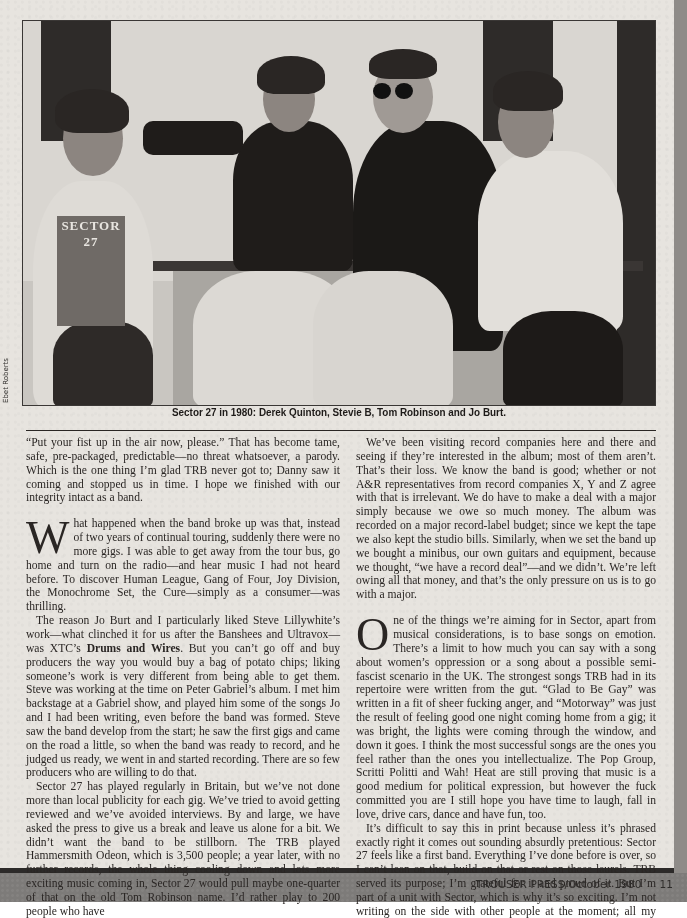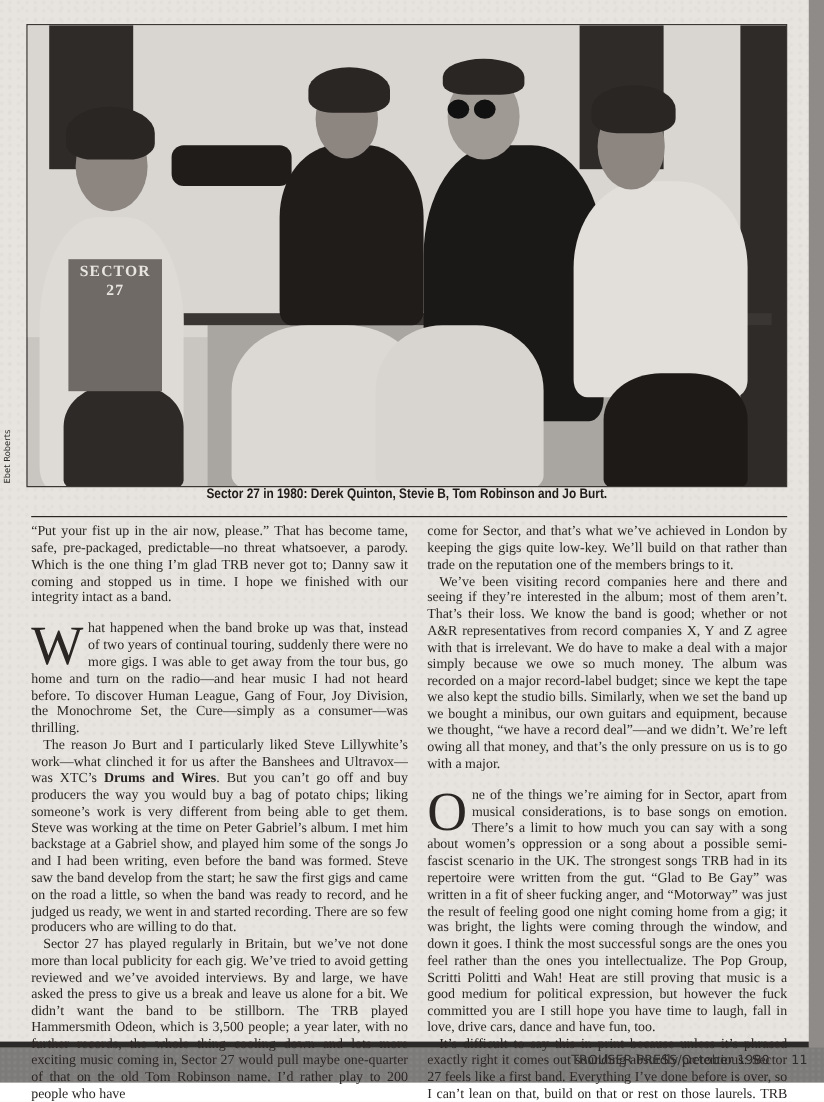--- a/index.html
+++ b/index.html
@@ -39,21 +39,21 @@
       background: #c9c6c1; overflow: hidden; border: 1px solid #3a3735;
     }
     .photo .sky { position: absolute; left: 0; top: 0; width: 100%; height: 260px; background: #d9d6d1; }
     .photo .pillar { position: absolute; background: #2e2b29; }
     .photo .railing { position: absolute; left: 130px; top: 240px; width: 490px; height: 10px; background: #3a3634; }
     .photo .city { position: absolute; left: 150px; top: 250px; width: 340px; height: 136px; background: #a9a6a1; }
     .photo .person { position: absolute; border-radius: 40% 40% 8% 8%; }
     .photo .head { position: absolute; border-radius: 50%; background: #8c8580; }
     .photo .hair { position: absolute; border-radius: 50% 50% 30% 30%; background: #2a2624; }
     .photo .tshirt-print {
-      position: absolute; left: 34px; top: 195px; width: 78px; height: 110px; background: #6f6a66;
+      position: absolute; left: 34px; top: 195px; width: 68px; height: 110px; background: #6f6a66;
       font-family: "Liberation Serif", serif; font-weight: bold; color: #e8e5e0; font-size: 13px; text-align: center;
       padding-top: 2px; letter-spacing: 1px;
     }
     .photo .shades { position: absolute; background: #111; border-radius: 50%; }
 
     .credit {
       position: absolute; left: 2px; top: 355px; width: 50px; height: 10px;
       transform-origin: 0 0; transform: rotate(-90deg) translate(-48px, 0);
       font-family: "DejaVu Sans", sans-serif; font-size: 7px; color: #2e2c2a; white-space: nowrap;
     }
@@ -130,21 +130,20 @@
 <div class="col left">
   <p class="noindent">“Put your fist up in the air now, please.” That has become tame, safe, pre-packaged, predictable—no threat whatsoever, a parody. Which is the one thing I’m glad TRB never got to; Danny saw it coming and stopped us in time. I hope we finished with our integrity intact as a band.</p>
   <p class="drop gap">
     <span class="dropcap">W</span><span>hat happened when the band broke up was that, instead of two years of continual touring, suddenly there were no more gigs. I was able to get away from the tour bus, go home and turn on the radio—and hear music I had not heard before. To discover Human League, Gang of Four, Joy Division, the Monochrome Set, the Cure—simply as a consumer—was thrilling.</span>
   </p>
   <p><span>The reason Jo Burt and I particularly liked Steve Lillywhite’s work—what clinched it for us after the Banshees and Ultravox—was XTC’s </span><b>Drums and Wires</b><span>. But you can’t go off and buy producers the way you would buy a bag of potato chips; liking someone’s work is very different from being able to get them. Steve was working at the time on Peter Gabriel’s album. I met him backstage at a Gabriel show, and played him some of the songs Jo and I had been writing, even before the band was formed. Steve saw the band develop from the start; he saw the first gigs and came on the road a little, so when the band was ready to record, and he judged us ready, we went in and started recording. There are so few producers who are willing to do that.</span></p>
   <p>Sector 27 has played regularly in Britain, but we’ve not done more than local publicity for each gig. We’ve tried to avoid getting reviewed and we’ve avoided interviews. By and large, we have asked the press to give us a break and leave us alone for a bit. We didn’t want the band to be stillborn. The TRB played Hammersmith Odeon, which is 3,500 people; a year later, with no further records, the whole thing cooling down and lots more exciting music coming in, Sector 27 would pull maybe one-quarter of that on the old Tom Robinson name. I’d rather play to 200 people who have</p>
 </div>
 
 <div class="col right">
-  <p class="noindent">come for Sector, and that’s what we’ve achieved in London by keeping the gigs quite low-key. We’ll build on that rather than trade on the reputation one of the members brings to it.</p>
   <p>We’ve been visiting record companies here and there and seeing if they’re interested in the album; most of them aren’t. That’s their loss. We know the band is good; whether or not A&amp;R representatives from record companies X, Y and Z agree with that is irrelevant. We do have to make a deal with a major simply because we owe so much money. The album was recorded on a major record-label budget; since we kept the tape we also kept the studio bills. Similarly, when we set the band up we bought a minibus, our own guitars and equipment, because we thought, “we have a record deal”—and we didn’t. We’re left owing all that money, and that’s the only pressure on us is to go with a major.</p>
   <p class="drop gap">
     <span class="dropcap">O</span><span>ne of the things we’re aiming for in Sector, apart from musical considerations, is to base songs on emotion. There’s a limit to how much you can say with a song about women’s oppression or a song about a possible semi-fascist scenario in the UK. The strongest songs TRB had in its repertoire were written from the gut. “Glad to Be Gay” was written in a fit of sheer fucking anger, and “Motorway” was just the result of feeling good one night coming home from a gig; it was bright, the lights were coming through the window, and down it goes. I think the most successful songs are the ones you feel rather than the ones you intellectualize. The Pop Group, Scritti Politti and Wah! Heat are still proving that music is a good medium for political expression, but however the fuck committed you are I still hope you have time to laugh, fall in love, drive cars, dance and have fun, too.</span>
   </p>
   <p><span>It’s difficult to say this in print because unless it’s phrased exactly right it comes out sounding absurdly pretentious: Sector 27 feels like a first band. Everything I’ve done before is over, so I can’t lean on that, build on that or rest on those laurels. TRB served its purpose; I’m grateful for it and proud of it. But I’m part of a unit with Sector, which is why it’s so exciting. I’m not writing on the side with other people at the moment; all my energy is going to the band and all </span></p>
 </div>
 
 <div class="folio">
   <span>TROUSER PRESS/October 1980</span><span class="pg">11</span>
 </div>

